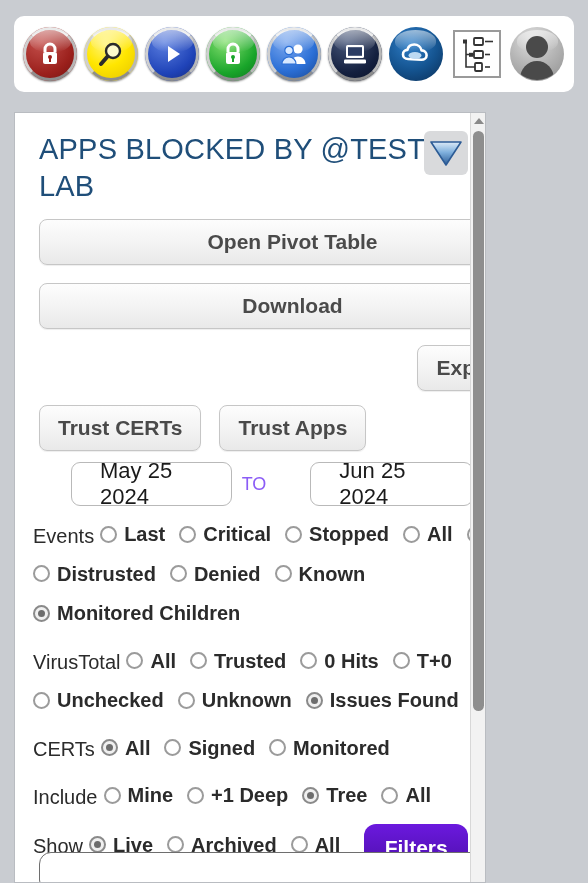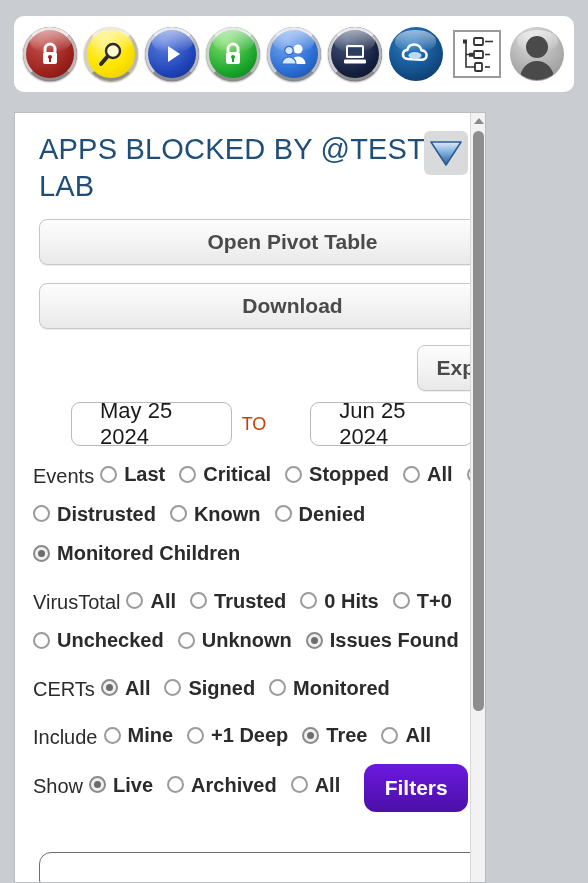--- a/index.html
+++ b/index.html
@@ -151,21 +151,21 @@
     border:1px solid #b9b9b9;
     border-radius:9px;
     display:flex; align-items:center;
     padding:0 28px;
     font-size:22px;
     color:#1a1a1a;
     margin-left:34px;
   }
   #date-from { width:178px; }
   #date-to   { width:180px; }
-  #to-label { font-size:18px; color:#c2410c; }
+  #to-label { font-size:18px; color:#8b5cf6; }
   #hide-btn {
     position:relative;
     width:74px; height:46px;
     background:#ef4444;
     border-radius:8px;
     display:flex;align-items:center;justify-content:center;
     color:#fff;
     font-size:21px;
     font-weight:bold;
     box-shadow:0 0 3px rgba(60,60,255,.6);
@@ -361,20 +361,30 @@
 
     <div class="row-btns">
       <div class="gbtn">Open Pivot Table</div>
       <div class="gbtn">Download</div>
     </div>
 
     <div id="export-row">
       <div class="gbtn">Export</div>
     </div>
 
+    <div id="trust-row">
+      <div class="gbtn">Trust CERTs</div>
+      <div class="gbtn">Trust Apps</div>
+      <div id="sigma">
+        <svg width="42" height="40" viewBox="0 0 42 40">
+          <path d="M6 4 H36 V11 M6 4 L20 20 L6 36 H36 V29" fill="none" stroke="#2f45b8" stroke-width="2.6" stroke-linejoin="round" stroke-linecap="square"></path>
+          <path d="M6 4 H36 L36 6 H10 L22 20 L10 34 H36 V36 H6 L20 20 Z" fill="#2f45b8" opacity=".28"></path>
+        </svg>
+      </div>
+    </div>
 
     <div id="date-row">
       <div class="date-field" id="date-from">May 25 2024</div>
       <div id="to-label">TO</div>
       <div class="date-field" id="date-to">Jun 25 2024</div>
       <div id="hide-btn">
         <span>Hide</span>
         <span id="hide-dot"></span>
       </div>
     </div>
@@ -392,24 +402,24 @@
           </span><span class="opt">
             <span class="radio"></span>
             <span>All</span>
           </span><span class="opt">
             <span class="radio"></span>
           </span><span class="opt">
             <span class="radio"></span>
             <span>Distrusted</span>
           </span><span class="opt">
             <span class="radio"></span>
+            <span>Denied</span>
+          </span><span class="opt">
+            <span class="radio"></span>
             <span>Known</span>
-          </span><span class="opt">
-            <span class="radio"></span>
-            <span>Denied</span>
           </span><span class="opt">
             <span class="radio on"></span>
             <span>Monitored Children</span>
           </span></div>
         <div class="rgroup"><span class="lbl">VirusTotal</span><span class="opt">
             <span class="radio"></span>
             <span>All</span>
           </span><span class="opt">
             <span class="radio"></span>
             <span>Trusted</span>

